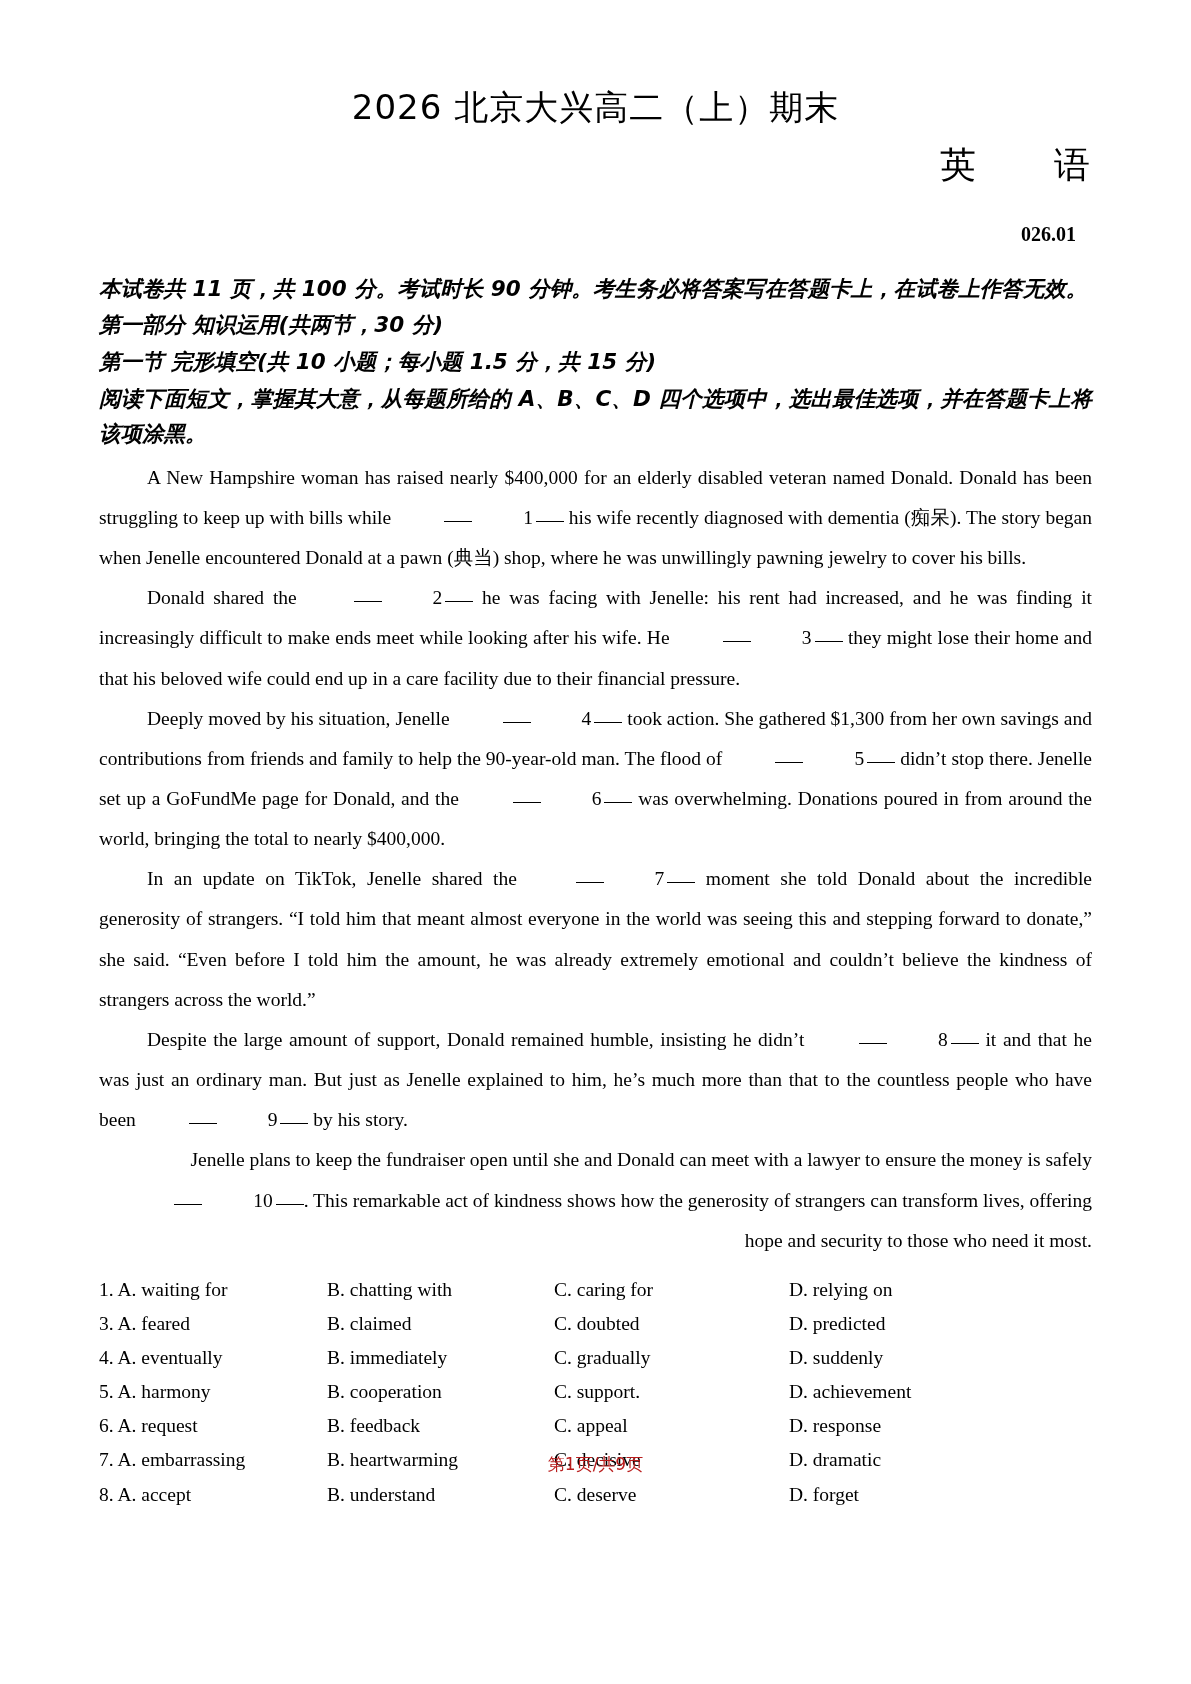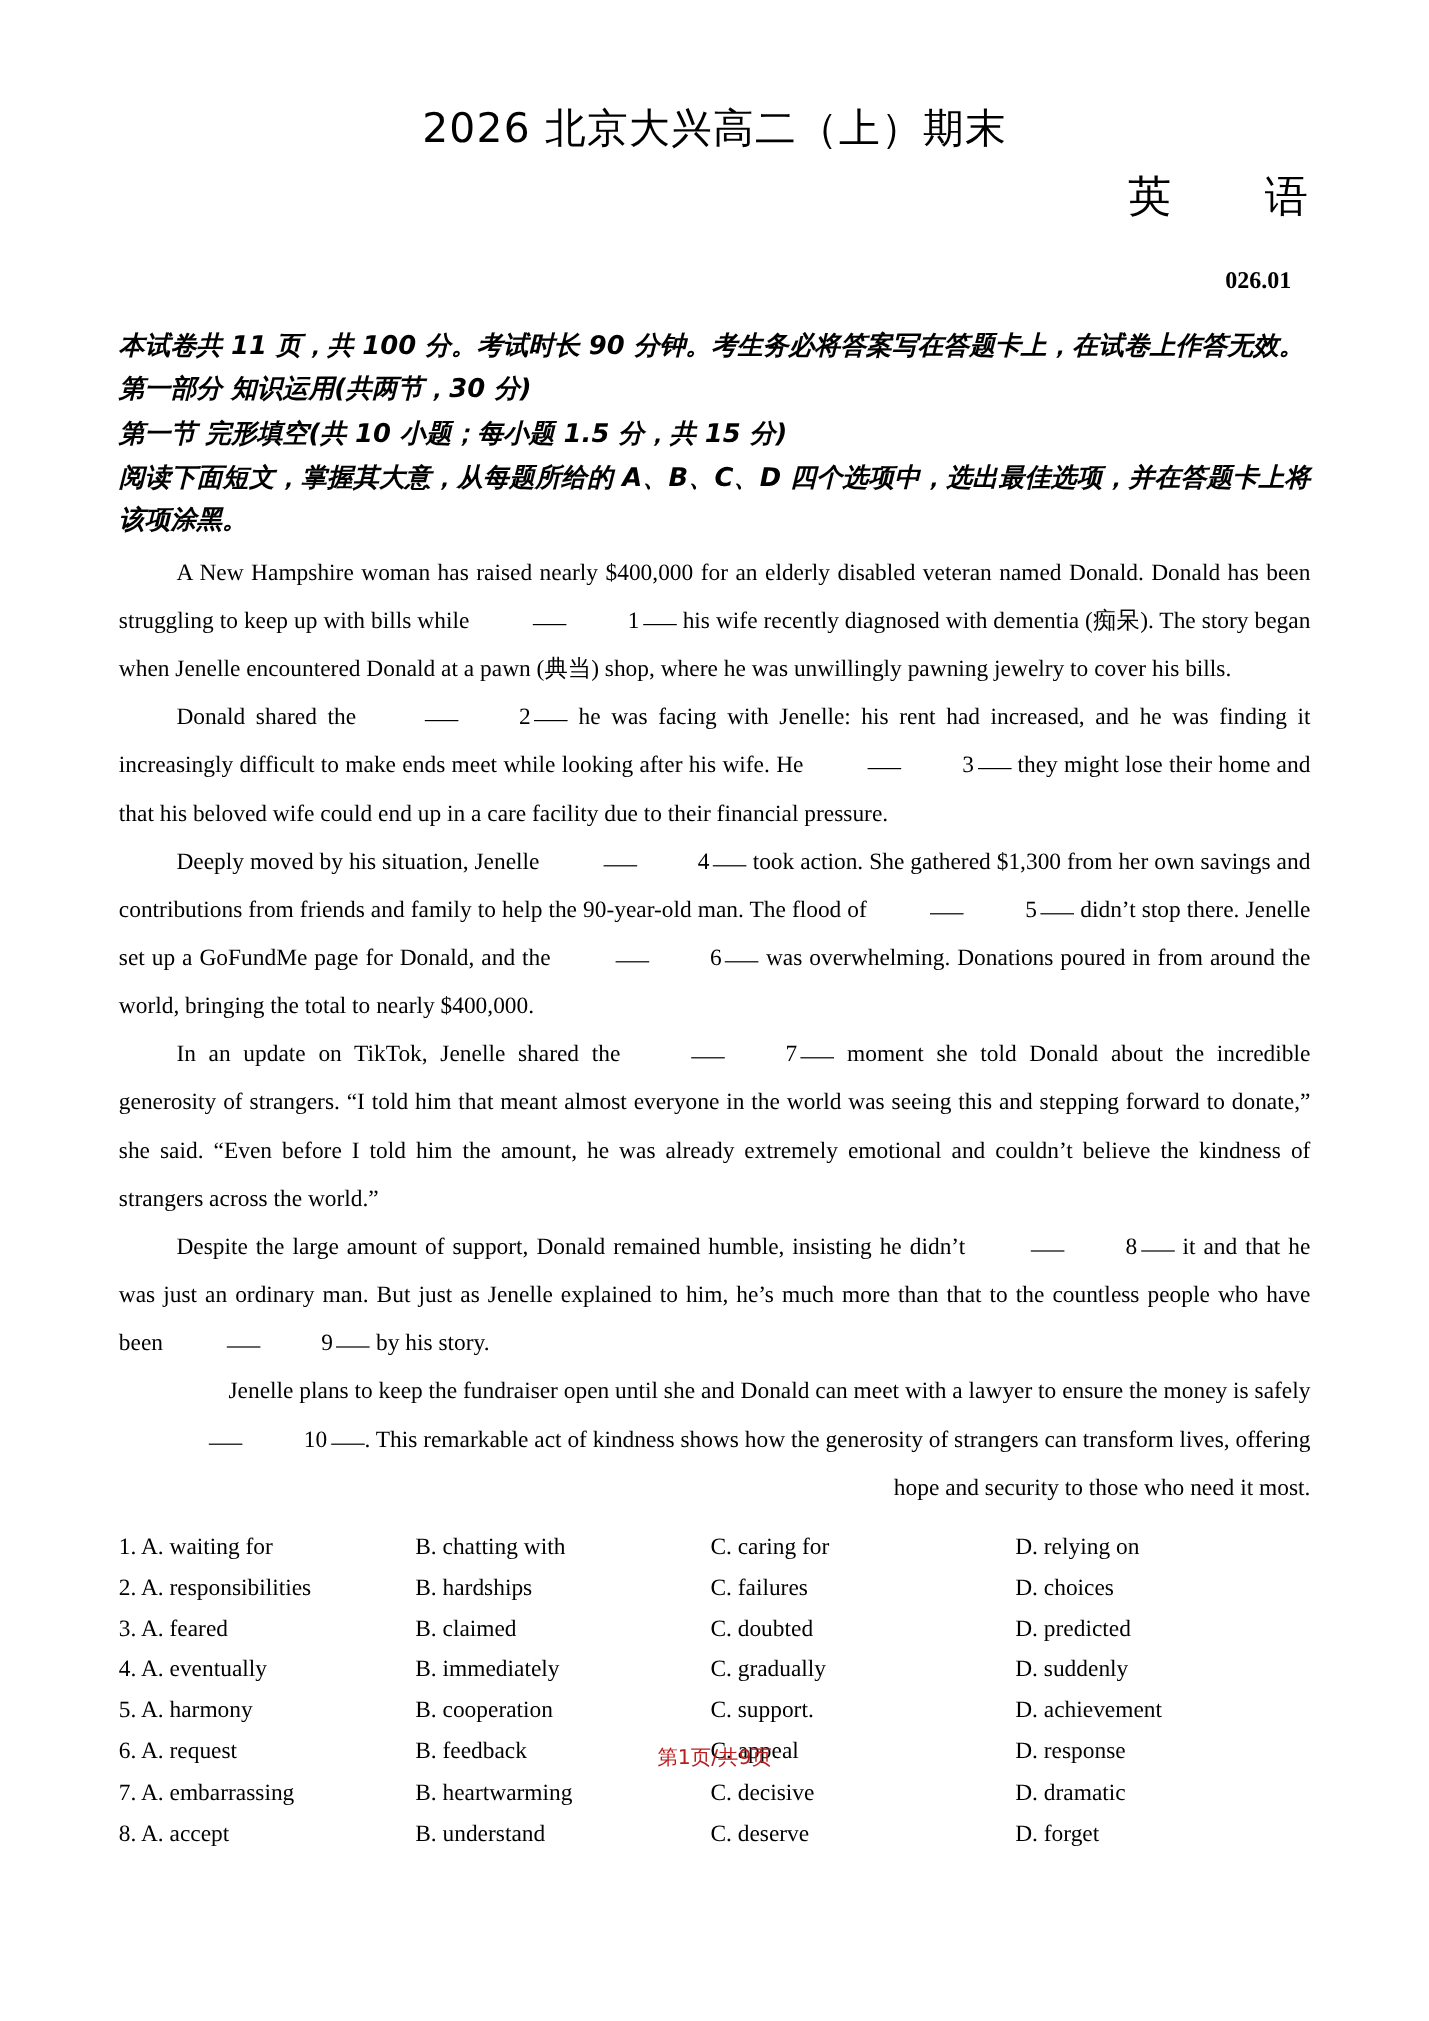--- a/index.html
+++ b/index.html
@@ -99,21 +99,20 @@
 
   
   .options {
     padding-top: 12px;
   }
   .opt-row {
     display: flex;
     font-size: 19.5px;
     line-height: 1.75;
     font-family: "Liberation Serif", "DejaVu Serif", serif;
-    gap: 19px;
   }
   .opt-cell {
     flex: 0 0 228px;
     white-space: nowrap;
     overflow: hidden;
   }
   .opt-cell.c1 { flex: 0 0 228px; }
   .opt-cell.c2 { flex: 0 0 227px; }
   .opt-cell.c3 { flex: 0 0 235px; }
   .opt-cell.c4 { flex: 1 1 auto; }
@@ -169,26 +168,20 @@
   </p>
 
   <div class="options">
     <div class="opt-row">
       <div class="opt-cell c1"><span>1.</span> <span>A. waiting for</span></div>
       <div class="opt-cell c2">B. chatting with</div>
       <div class="opt-cell c3">C. caring for</div>
       <div class="opt-cell c4">D. relying on</div>
     </div>
     <div class="opt-row">
-      <div class="opt-cell c1"><span>2.</span> <span>A. responsibilities</span></div>
-      <div class="opt-cell c2">B. hardships</div>
-      <div class="opt-cell c3">C. failures</div>
-      <div class="opt-cell c4">D. choices</div>
-    </div>
-    <div class="opt-row">
       <div class="opt-cell c1"><span>3.</span> <span>A. feared</span></div>
       <div class="opt-cell c2">B. claimed</div>
       <div class="opt-cell c3">C. doubted</div>
       <div class="opt-cell c4">D. predicted</div>
     </div>
     <div class="opt-row">
       <div class="opt-cell c1"><span>4.</span> <span>A. eventually</span></div>
       <div class="opt-cell c2">B. immediately</div>
       <div class="opt-cell c3">C. gradually</div>
       <div class="opt-cell c4">D. suddenly</div>

